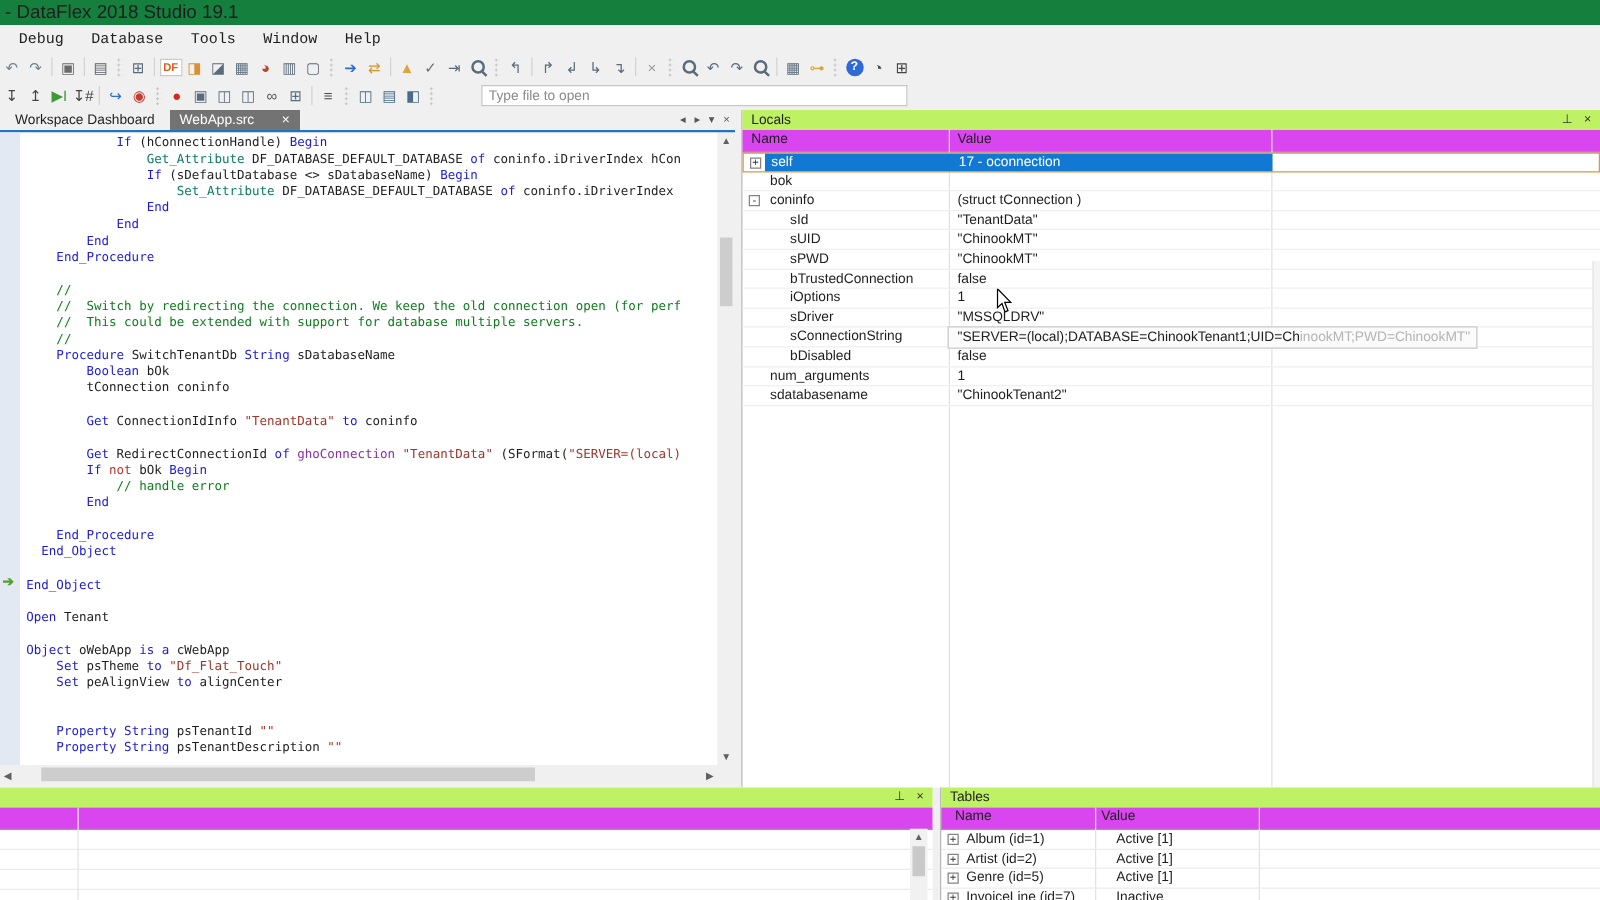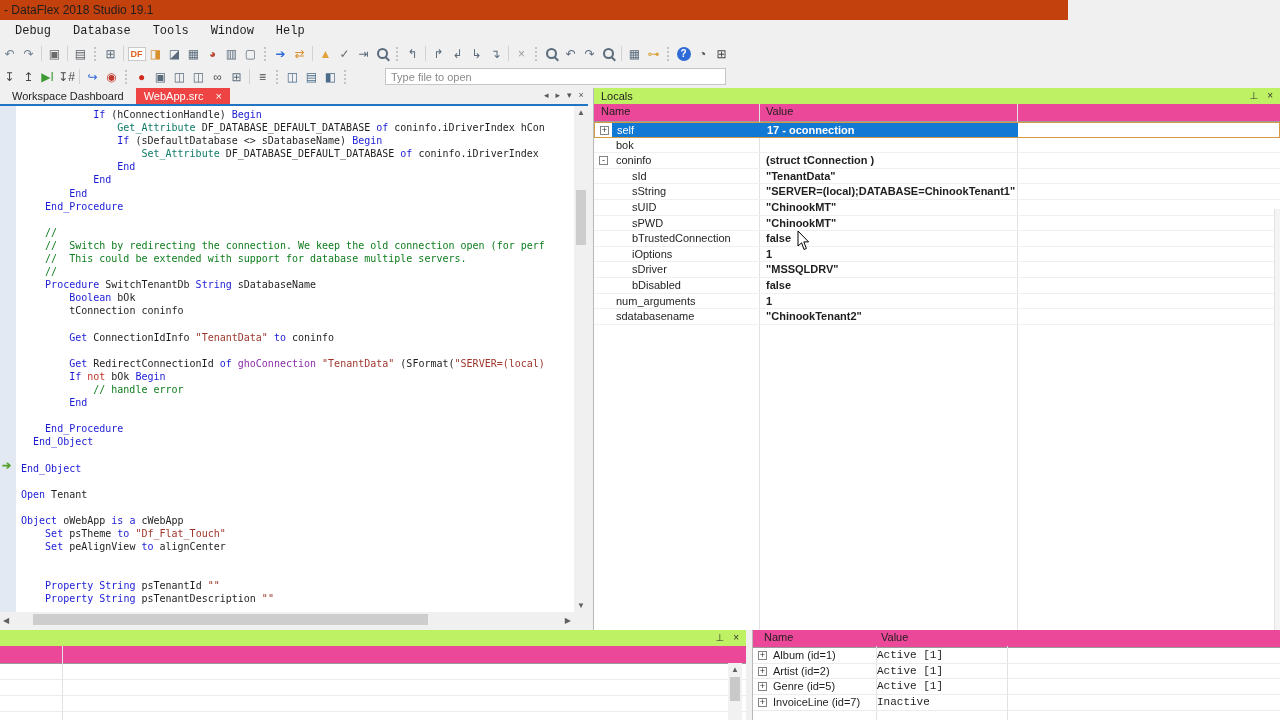--- a/index.html
+++ b/index.html
@@ -1,21 +1,21 @@
 <!DOCTYPE html>
 <html><head>
 <meta charset="utf-8">
 <style>
   html,body{margin:0;padding:0;}
   body{width:1280px;height:720px;overflow:hidden;position:relative;background:#f0f0f0;
        font-family:"Liberation Sans",sans-serif;color:#1e1e1e;}
   .abs{position:absolute;}
 
   
-  .titlebar{left:0;top:0;width:1068px;height:20px;background:#c2410c;font-size:12px;
+  .titlebar{left:0;top:0;width:1280px;height:20px;background:#15803d;font-size:15px;
             line-height:20px;padding-left:4px;box-sizing:border-box;}
   .menubar{left:0;top:20px;width:1280px;height:22px;display:flex;align-items:center;
            font-size:12px;padding-left:4px;box-sizing:border-box;}
   .menu-item{padding:0 11px;line-height:22px;font-family:Liberation Mono, monospace;}
   .toolbar{left:0;width:1280px;height:23px;display:flex;align-items:center;overflow:hidden;}
   .tb1{top:42px;}.tb2{top:65px;}
   .tbi{width:19px;height:19px;display:flex;align-items:center;justify-content:center;
        font-size:12px;flex:0 0 auto;}
   .tbsep{width:1px;height:15px;background:#d2d2d2;margin:0 3px;flex:0 0 auto;}
   .tbgrip{width:5px;height:16px;margin:0 3px;flex:0 0 auto;
@@ -26,21 +26,21 @@
                     transform:rotate(45deg);right:-4px;bottom:-3px;}
   .help-glyph{width:14px;height:14px;border-radius:50%;background:#2e6bd6;color:#fff;
               font-size:10px;font-weight:bold;text-align:center;line-height:14px;}
   .quickopen{left:385px;top:68px;width:334px;height:15px;font-size:11px;border:1px solid #c6c6c6;
              background:#fff;color:#1e1e1e;padding:0 0 0 5px;font-family:"Liberation Sans",sans-serif;}
   .quickopen::placeholder{color:#8a8a8a;}
 
   
   .tabbar{left:0;top:88px;width:588px;height:16px;display:flex;font-size:11px;}
   .tab-inactive{padding:0 12px;line-height:16px;}
-  .tab-active{background:#ef4444;color:#fff;padding:0 8px;line-height:16px;display:flex;gap:12px;}
+  .tab-active{background:#737373;color:#fff;padding:0 8px;line-height:16px;display:flex;gap:22px;}
   .tabline{left:0;top:104px;width:588px;height:2px;background:#2173c4;}
   .tabnav{left:544px;top:90px;display:flex;gap:7px;font-size:9px;color:#555;}
 
   
   .editor{left:0;top:106px;width:574px;height:506px;background:#fff;overflow:hidden;}
   .editor-margin{left:0;top:0;width:16px;height:506px;background:#e2e9f3;position:absolute;}
   .code{position:absolute;left:16px;top:2px;padding-left:5px;white-space:pre;
         font-family:"DejaVu Sans Mono",monospace;font-size:10px;line-height:13.1px;}
   .code-line{height:13.1px;}
   .seg-k{color:#1b1bd6;} .seg-c{color:#0e7d1e;} .seg-s{color:#9e352b;}
@@ -55,50 +55,50 @@
   .sb-arrow{font-size:8px;color:#606060;position:absolute;}
   .corner{left:574px;top:612px;width:14px;height:15px;background:#f0f0f0;}
 
   
   .panel{background:#fff;border-left:1px solid #b9b9b9;box-sizing:border-box;}
   .panel-title{height:16px;background:#bef264;font-size:11px;line-height:16px;
                padding-left:7px;position:relative;}
   .panel-ctl{position:absolute;right:7px;top:0;display:flex;gap:9px;font-size:10px;
              color:#333;line-height:16px;}
   .grid-header{height:17px;border-bottom:1px solid #9a9a9a;position:relative;font-size:11px;
-               background:#ec4899;}
+               background:#d946ef;}
   .gh-cell{position:absolute;top:1px;}
   .col-line{position:absolute;width:1px;background:#e2e2e2;}
 
   .locals{left:593px;top:88px;width:687px;height:542px;}
   .lrow{height:15.6px;position:relative;font-size:11px;border-bottom:1px solid #f0f0f0;
         box-sizing:border-box;}
   .lrow .nm{position:absolute;top:1px;white-space:nowrap;}
-  .lrow .vl{position:absolute;left:172px;top:1px;white-space:nowrap;font-weight:bold;}
+  .lrow .vl{position:absolute;left:172px;top:1px;white-space:nowrap;}
   .expand{position:absolute;top:3px;width:9px;height:9px;border:1px solid #848484;background:#fff;
           font-size:9px;line-height:7px;text-align:center;box-sizing:border-box;color:#333;}
   .lrow.selected{border:1px solid #d69a45;}
   .lrow.selected .selfill{position:absolute;left:17px;top:0;width:406px;height:100%;background:#1179d3;}
   .lrow.selected .nm,.lrow.selected .vl{color:#fff;z-index:2;}
   .val-tip{position:absolute;left:164px;top:-1px;height:16px;line-height:16px;background:#fbfbfb;
            border:1px solid #c9c9c9;padding:0 5px 0 7px;white-space:nowrap;z-index:4;font-size:11px;}
   .val-tip .faded{color:#b4b4b4;}
   .locals-extra-sb{left:1274px;top:209px;width:6px;height:421px;background:#f4f4f4;border-left:1px solid #e2e2e2;}
 
   .blpanel{left:0;top:630px;width:746px;height:90px;background:#fff;}
   .blrow{height:15px;border-bottom:1px solid #ececec;}
   .bl-colline{position:absolute;left:62px;top:16px;bottom:0;width:1px;background:#e2e2e2;}
   .blscroll{position:absolute;right:4px;top:33px;width:14px;height:57px;background:#f1f1f1;}
   .blthumb{position:absolute;right:6px;top:47px;width:10px;height:24px;background:#c9c9c9;}
 
   .tables{left:752px;top:630px;width:528px;height:90px;}
   .trow{height:15.7px;position:relative;font-size:11px;border-bottom:1px solid #ececec;
         box-sizing:border-box;}
   .trow .nm{position:absolute;left:20px;top:1px;white-space:nowrap;}
-  .trow .vl{position:absolute;left:124px;top:1px;white-space:nowrap;font-family:Liberation Mono, monospace;}
+  .trow .vl{position:absolute;left:140px;top:1px;white-space:nowrap;}
 
   .cursor-svg{left:797px;top:231px;}
 </style>
 </head>
 <body>
 
 <div class="abs titlebar">
   <span>- DataFlex 2018 Studio 19.1</span>
 </div>
 
@@ -253,42 +253,42 @@
       <div class="lrow">
         <div class="expand" style="left: 5px;">-</div>
         <span class="nm" style="left: 22px;">coninfo</span>
         <span class="vl">(struct tConnection )</span>
       </div>
       <div class="lrow">
         <span class="nm" style="left: 38px;">sId</span>
         <span class="vl">"TenantData"</span>
       </div>
       <div class="lrow">
-        <span class="nm" style="left: 38px;">sString</span>
-        <span class="vl">"SERVER=(local);DATABASE=ChinookTenant1"</span>
-      </div>
-      <div class="lrow">
         <span class="nm" style="left: 38px;">sUID</span>
         <span class="vl">"ChinookMT"</span>
       </div>
       <div class="lrow">
         <span class="nm" style="left: 38px;">sPWD</span>
         <span class="vl">"ChinookMT"</span>
       </div>
       <div class="lrow">
         <span class="nm" style="left: 38px; text-align: right;">bTrustedConnection</span>
         <span class="vl">false</span>
       </div>
       <div class="lrow">
         <span class="nm" style="left: 38px;">iOptions</span>
         <span class="vl">1</span>
       </div>
       <div class="lrow">
         <span class="nm" style="left: 38px;">sDriver</span>
         <span class="vl">"MSSQLDRV"</span>
+      </div>
+      <div class="lrow">
+        <span class="nm" style="left: 38px;">sConnectionString</span>
+        <div class="val-tip"><span>"SERVER=(local);DATABASE=ChinookTenant1;UID=Ch</span><span class="faded">inookMT;PWD=ChinookMT"</span></div>
       </div>
       <div class="lrow">
         <span class="nm" style="left: 38px;">bDisabled</span>
         <span class="vl">false</span>
       </div>
       <div class="lrow">
         <span class="nm" style="left: 22px;">num_arguments</span>
         <span class="vl">1</span>
       </div>
       <div class="lrow">
@@ -311,20 +311,23 @@
   <div class="blrow"></div>
   <div class="blrow"></div>
   <div class="blrow"></div>
   <div class="blscroll">
     <span class="sb-arrow" style="left:3px;top:2px;">▲</span>
   </div>
   <div class="blthumb"></div>
 </div>
 
 <div class="abs panel tables">
+  <div class="panel-title">
+    <span>Tables</span>
+  </div>
   <div class="grid-header">
     <span class="gh-cell" style="left:11px;">Name</span>
     <span class="gh-cell" style="left:128px;">Value</span>
   </div>
   <div class="col-line" style="left:123px;top:16px;height:74px;"></div>
   <div class="col-line" style="left:254px;top:16px;height:74px;"></div>
   <div id="tables-rows">
       <div class="trow">
         <div class="expand" style="left: 5px;">+</div>
         <span class="nm">Album (id=1)</span>

